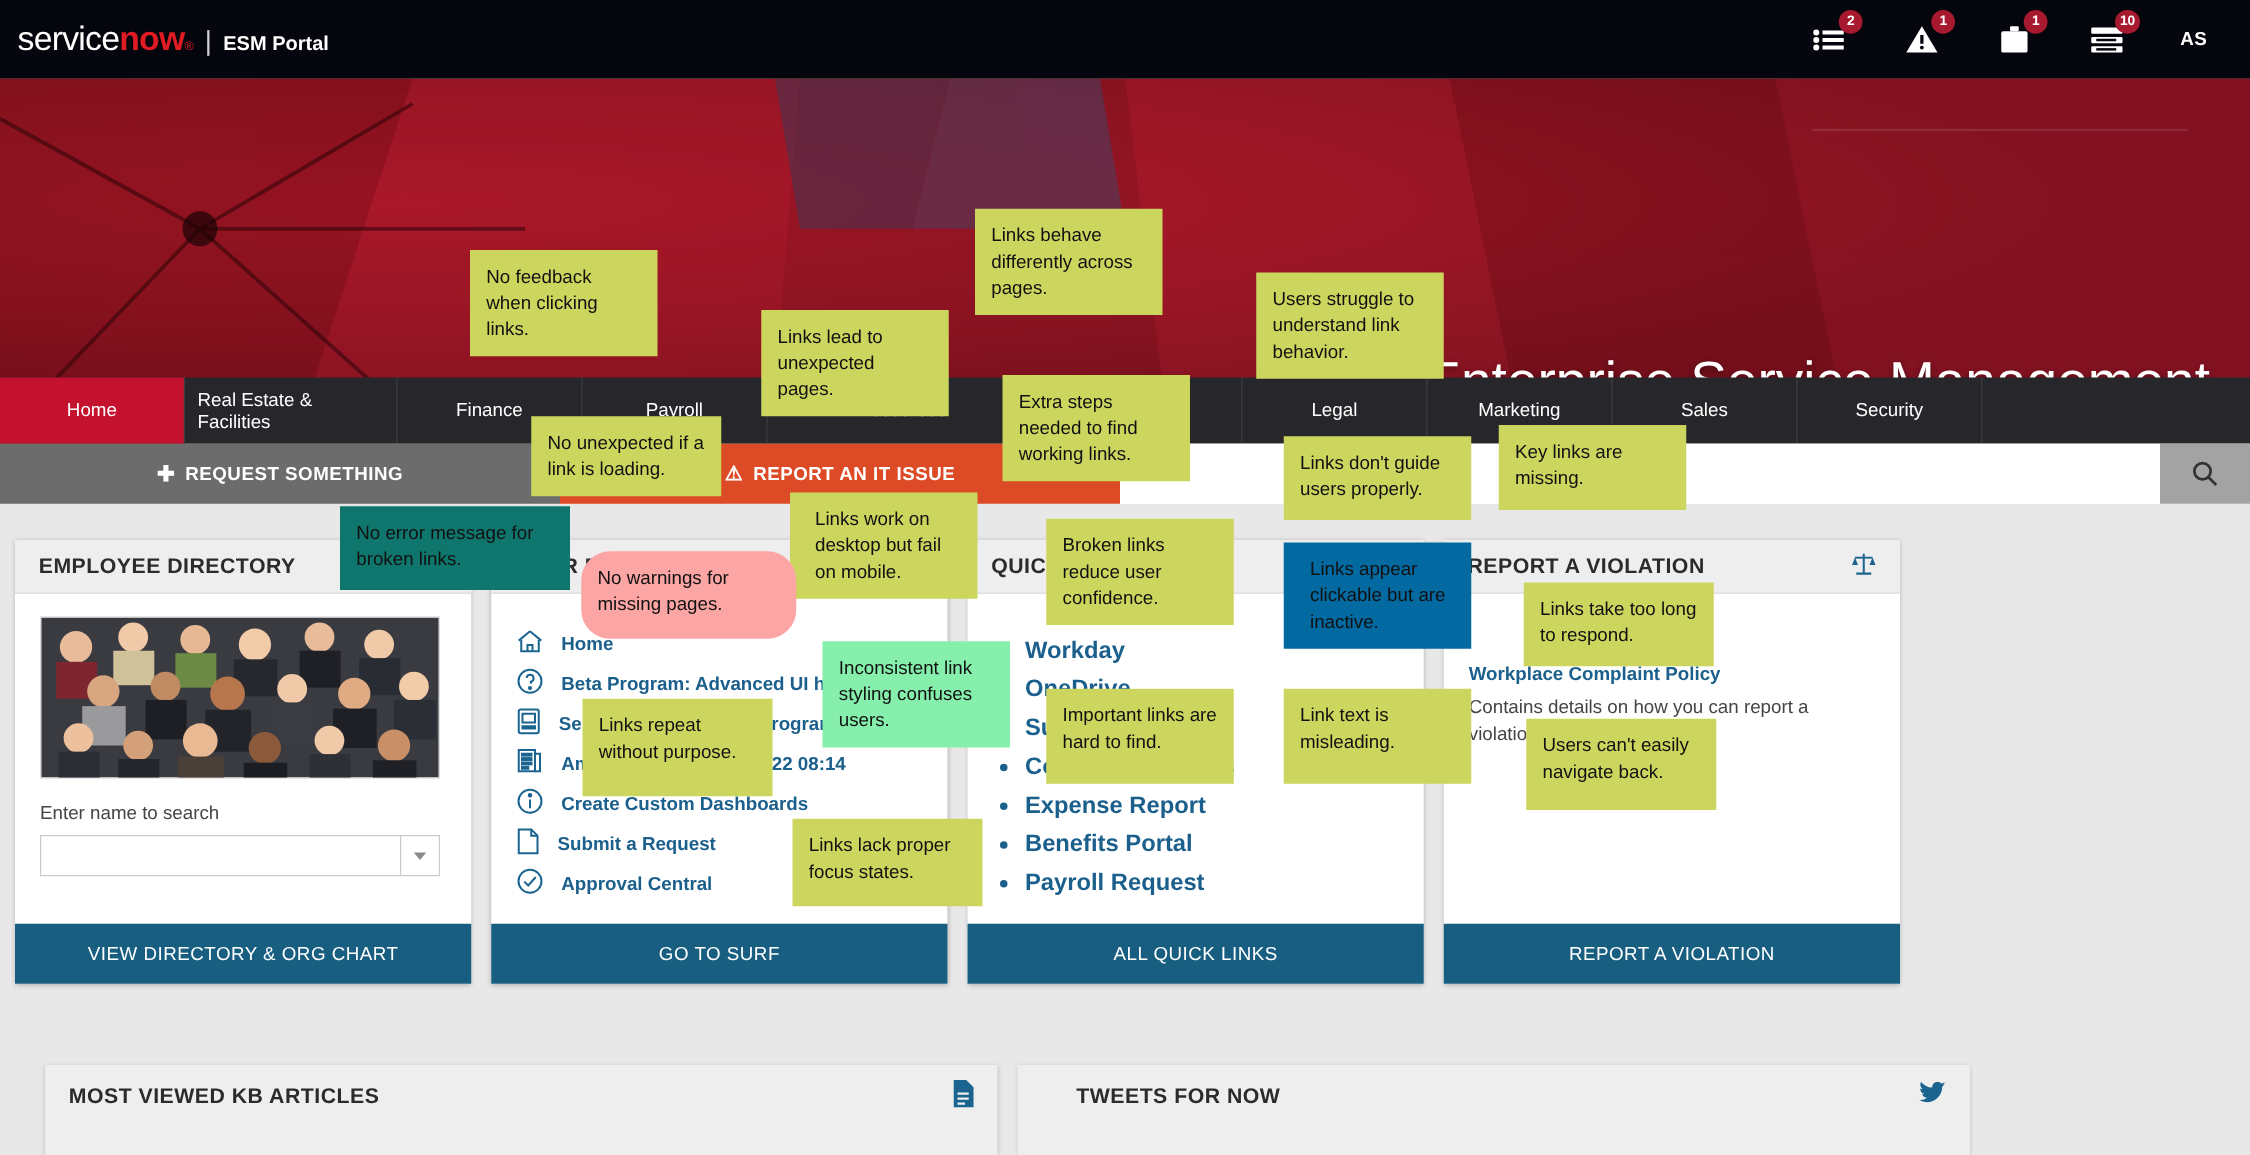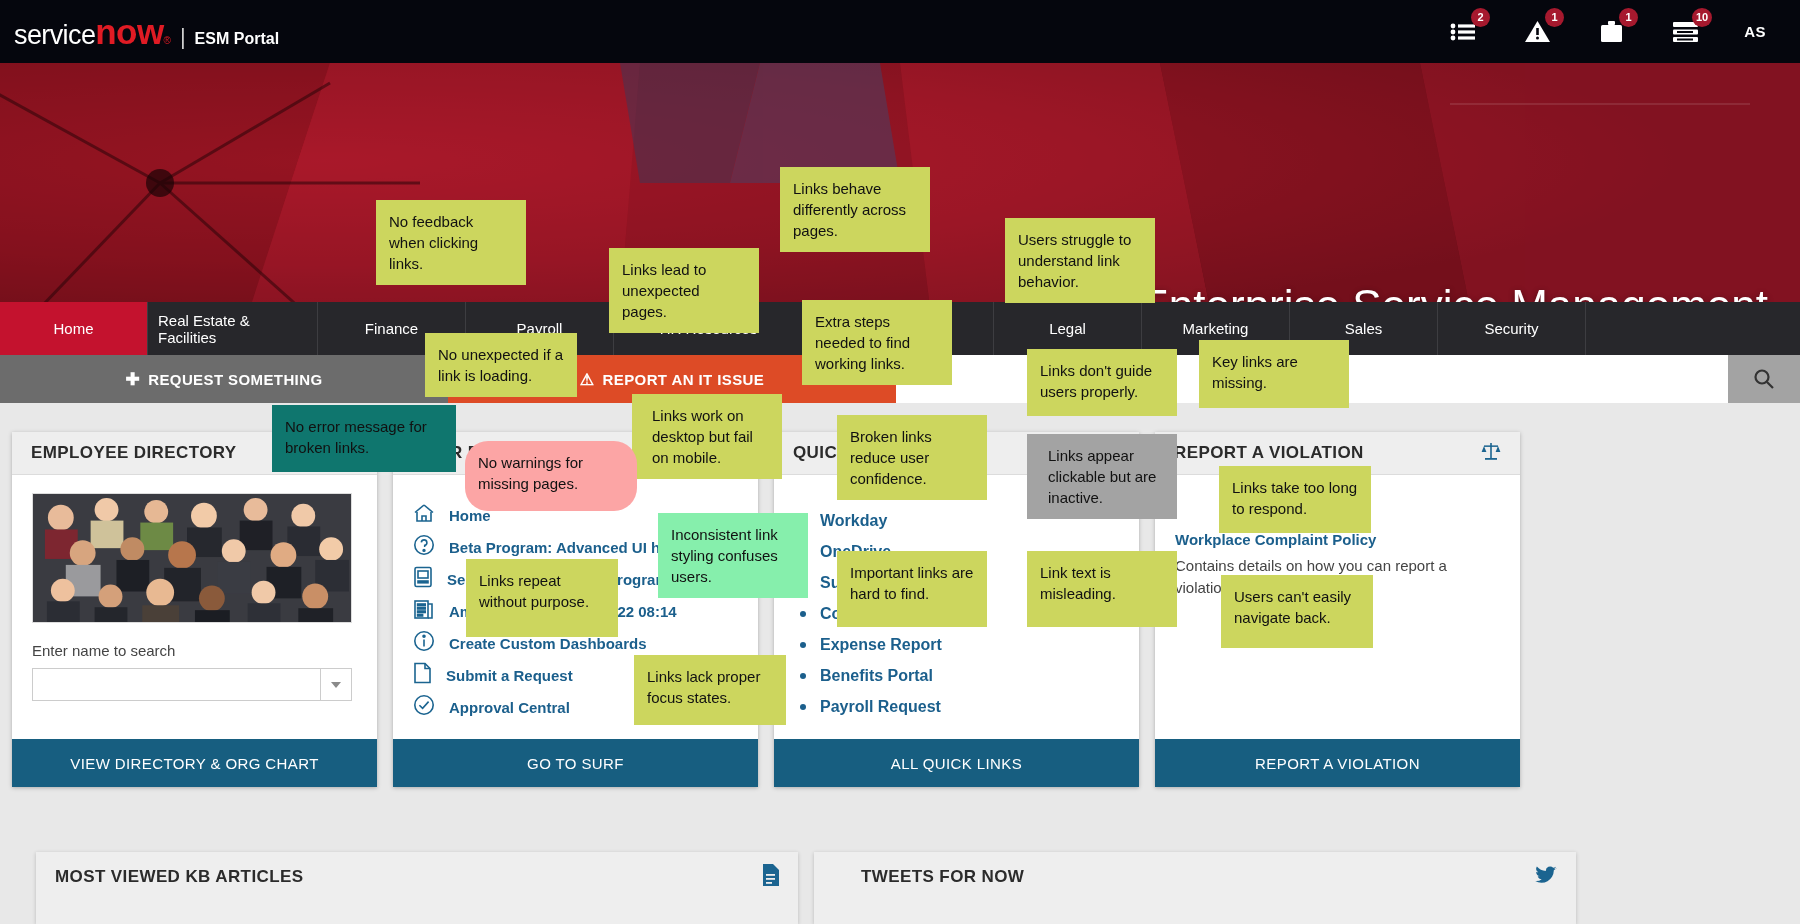--- a/index.html
+++ b/index.html
@@ -11,21 +11,21 @@
   }
   #app { position: relative; width: 1800px; height: 924px; }
 
   
   .topbar {
     position: absolute; left: 0; top: 0; width: 1800px; height: 63px;
     background: #05060d; display: flex; align-items: center;
   }
   .brand { display: flex; align-items: baseline; margin-left: 14px; }
   .logo-service { color: #ffffff; font-size: 27px; font-weight: 400; letter-spacing: -0.6px; }
-  .logo-now { color: #e01b24; font-size: 35px; font-weight: 700; letter-spacing: -0.6px; position: relative; }
+  .logo-now { color: #e01b24; font-size: 27px; font-weight: 700; letter-spacing: -0.6px; position: relative; }
   .logo-tm { color: #e01b24; font-size: 10px; vertical-align: super; }
   .brand-sep { color: #cfcfcf; font-size: 22px; margin: 0 9px; font-weight: 300; }
   .brand-title { color: #ffffff; font-size: 16px; font-weight: 700; }
 
   .topbar-right { margin-left: auto; display: flex; align-items: center; gap: 44px; margin-right: 34px; }
   .ticon { position: relative; width: 30px; height: 30px; display: flex; align-items: center; justify-content: center; cursor: pointer; }
   .ticon svg { fill: #ffffff; }
   .badge {
     position: absolute; top: -9px; right: -12px; min-width: 19px; height: 19px;
     background: #a6192e; color: #fff; border-radius: 50%;
@@ -106,21 +106,21 @@
   
   .fav-list { list-style: none; margin-top: 6px; }
   .fav-item { display: flex; align-items: center; gap: 14px; height: 32px; cursor: pointer; }
   .fav-icon svg { stroke: #1b6490; fill: none; stroke-width: 1.6; }
   .fav-text { color: #1b5f8c; font-size: 15px; font-weight: 700; white-space: nowrap; }
 
   
   .ql-list { list-style: none; margin-top: 12px; }
   .ql-item { position: relative; height: 31px; padding-left: 26px; display: flex; align-items: center; cursor: pointer; }
   .ql-item::before { content: ""; position: absolute; left: 6px; top: 13px; width: 6px; height: 6px; border-radius: 50%; background: #1b5f8c; }
-  .ql-text { color: #1b5f8c; font-size: 16px; font-weight: 700; }
+  .ql-text { color: #1b5f8c; font-size: 19px; font-weight: 700; }
 
   
   .vio-title { color: #1b5f8c; font-size: 15px; font-weight: 700; margin-top: 38px; cursor: pointer; }
   .vio-desc { color: #444; font-size: 15px; margin-top: 7px; line-height: 22px; }
 
   
   .bottom { position: absolute; left: 12px; top: 852px; width: 1776px; display: flex; gap: 16px; }
   .panel { background: #eeeeee; box-shadow: 0 1px 4px rgba(0,0,0,.2); height: 72px; }
   .panel-head { height: 50px; display: flex; align-items: center; padding: 0 19px; }
   .panel-title { font-size: 17px; font-weight: 700; color: #2b2b2b; letter-spacing: .4px; }
@@ -526,21 +526,21 @@
       <div class="note" style="left: 1005px; top: 218px; width: 150px; min-height: 85px; background: rgb(204, 214, 94);"><span>Users struggle to understand link behavior.</span></div>
       <div class="note" style="left: 609px; top: 248px; width: 150px; min-height: 85px; background: rgb(204, 214, 94);"><span>Links lead to unexpected pages.</span></div>
       <div class="note" style="left: 802px; top: 300px; width: 150px; min-height: 67px; background: rgb(204, 214, 94);"><span>Extra steps needed to find working links.</span></div>
       <div class="note" style="left: 425px; top: 333px; width: 152px; min-height: 64px; background: rgb(204, 214, 94);"><span>No unexpected if a link is loading.</span></div>
       <div class="note" style="left: 1027px; top: 349px; width: 150px; min-height: 67px; background: rgb(204, 214, 94);"><span>Links don't guide users properly.</span></div>
       <div class="note" style="left: 1199px; top: 340px; width: 150px; min-height: 68px; background: rgb(204, 214, 94);"><span>Key links are missing.</span></div>
       <div class="note" style="left: 272px; top: 405px; width: 184px; min-height: 67px; background: #0f766e;"><span>No error message for broken links.</span></div>
       <div class="note" style="left: 632px; top: 394px; width: 150px; min-height: 85px; background: rgb(204, 214, 94); padding-left: 20px;"><span>Links work on desktop but fail on mobile.</span></div>
       <div class="note" style="left: 465px; top: 441px; width: 172px; min-height: 70px; background: #fca5a5; border-radius: 23px;"><span>No warnings for missing pages.</span></div>
       <div class="note" style="left: 837px; top: 415px; width: 150px; min-height: 75px; background: rgb(204, 214, 94);"><span>Broken links reduce user confidence.</span></div>
-      <div class="note" style="left: 1027px; top: 434px; width: 150px; min-height: 70px; background: #a3a3a3; padding-left: 21px;"><span>Links appear clickable but are inactive.</span></div>
+      <div class="note" style="left: 1027px; top: 434px; width: 150px; min-height: 70px; background: #0369a1; padding-left: 21px;"><span>Links appear clickable but are inactive.</span></div>
       <div class="note" style="left: 1219px; top: 466px; width: 152px; min-height: 67px; background: rgb(204, 214, 94);"><span>Links take too long to respond.</span></div>
       <div class="note" style="left: 658px; top: 513px; width: 150px; min-height: 75px; background: #86efac;"><span>Inconsistent link styling confuses users.</span></div>
       <div class="note" style="left: 466px; top: 559px; width: 152px; min-height: 78px; background: rgb(204, 214, 94);"><span>Links repeat without purpose.</span></div>
       <div class="note" style="left: 837px; top: 551px; width: 150px; min-height: 76px; background: rgb(204, 214, 94);"><span>Important links are hard to find.</span></div>
       <div class="note" style="left: 1027px; top: 551px; width: 150px; min-height: 76px; background: rgb(204, 214, 94);"><span>Link text is misleading.</span></div>
       <div class="note" style="left: 1221px; top: 575px; width: 152px; min-height: 73px; background: rgb(204, 214, 94);"><span>Users can't easily navigate back.</span></div>
       <div class="note" style="left: 634px; top: 655px; width: 152px; min-height: 70px; background: rgb(204, 214, 94);"><span>Links lack proper focus states.</span></div>
     </div>
 
 </div>

